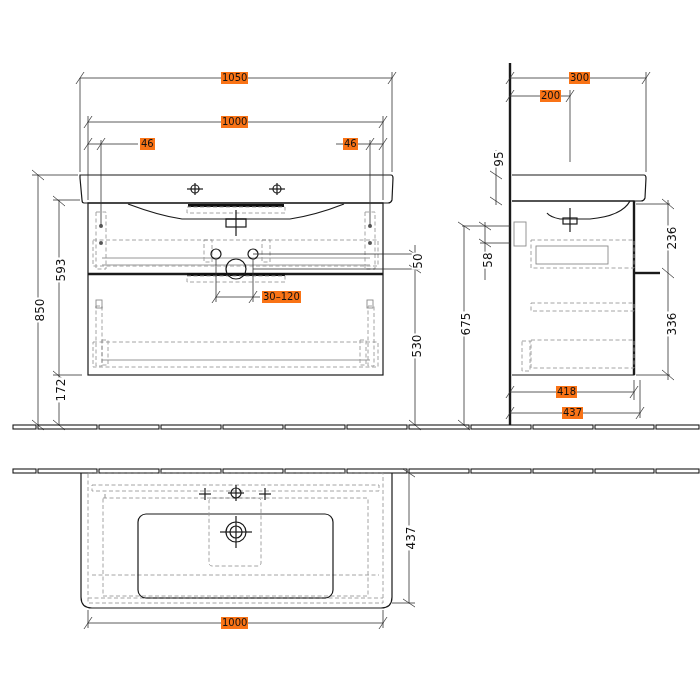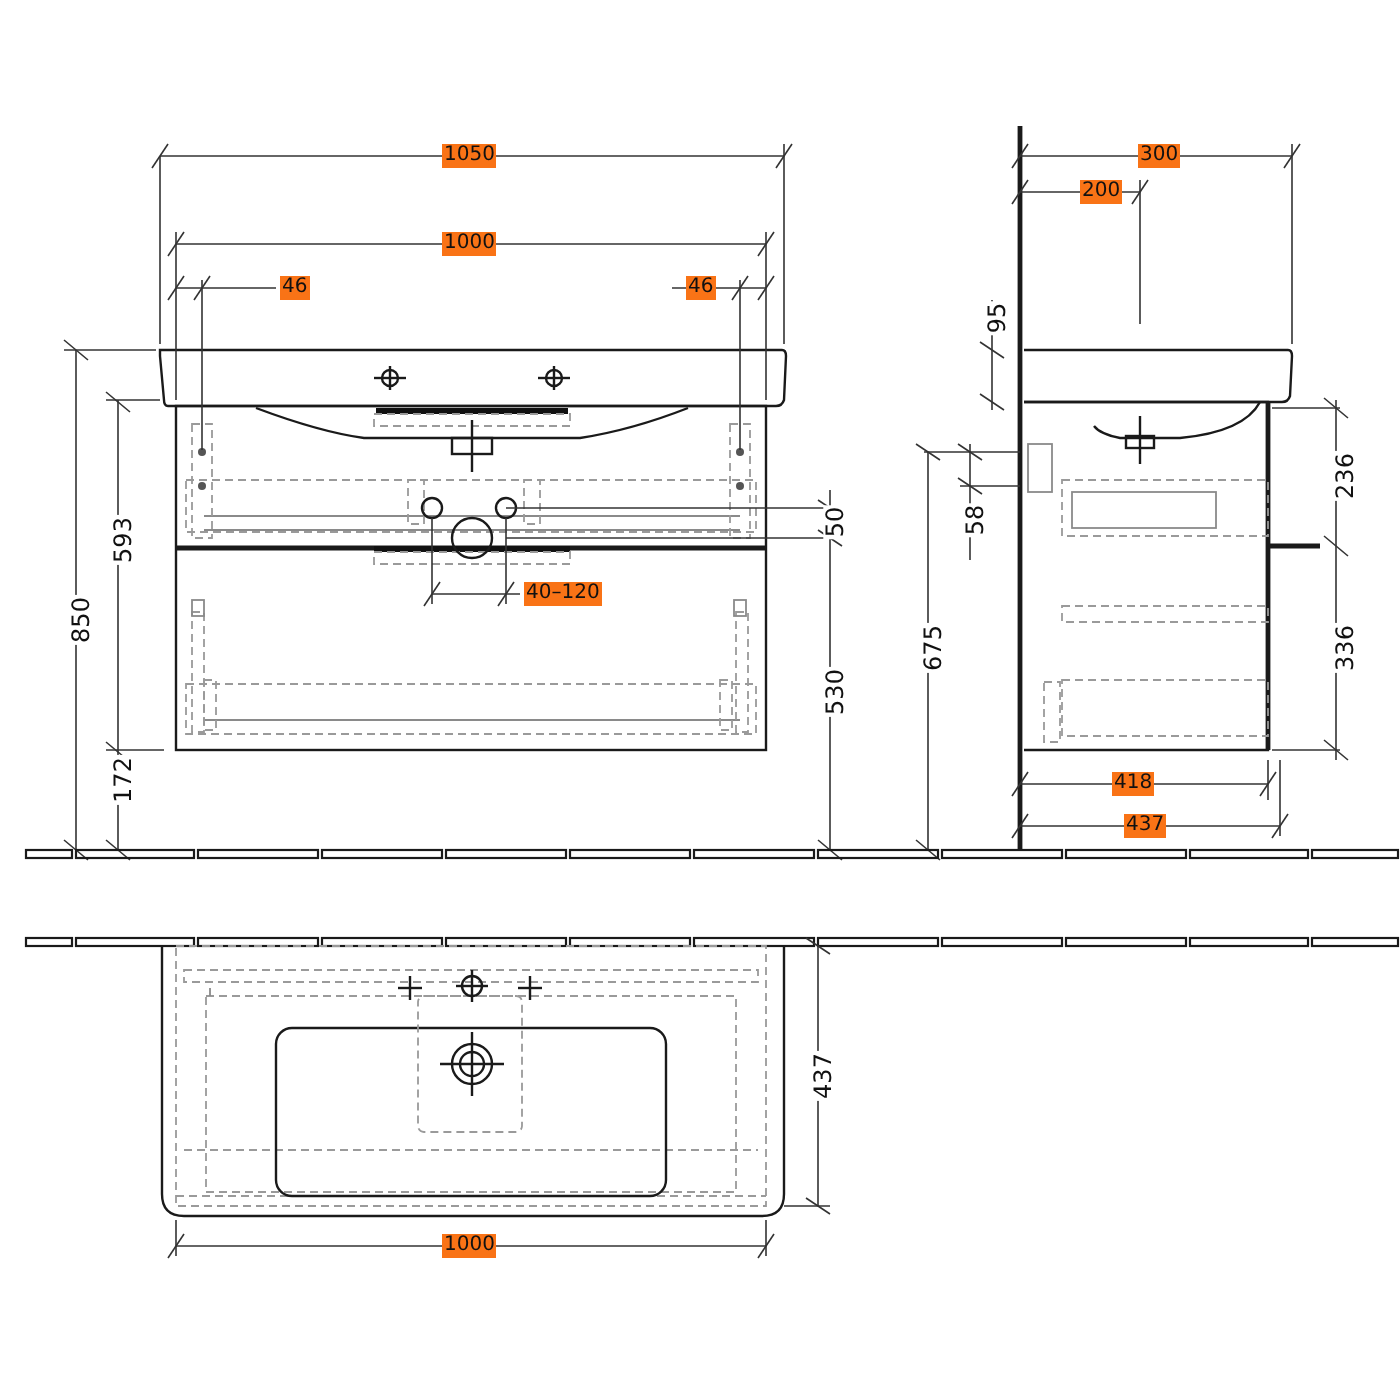--- a/index.html
+++ b/index.html
@@ -253,21 +253,21 @@
   </g>
 </svg>
 
 <div class="label" style="left:221px;top:72px;">1050</div>
 <div class="label" style="left:221px;top:116px;">1000</div>
 <div class="label" style="left:140px;top:138px;">46</div>
 <div class="label" style="left:343px;top:138px;">46</div>
 <div class="vlabel" style="left:28px;top:304px;">850</div>
 <div class="vlabel" style="left:49px;top:264px;">593</div>
 <div class="vlabel" style="left:49px;top:384px;">172</div>
-<div class="label" style="left:262px;top:291px;">40–120</div>
+<div class="label" style="left:262px;top:291px;">30–120</div>
 <div class="vlabel" style="left:409px;top:255px;">50</div>
 <div class="vlabel" style="left:405px;top:340px;">530</div>
 
 <div class="label" style="left:569px;top:72px;">300</div>
 <div class="label" style="left:530px;top:90px;margin-left:10px;">200</div>
 <div class="vlabel" style="left:490px;top:153px;">95</div>
 <div class="vlabel" style="left:479px;top:254px;">58</div>
 <div class="vlabel" style="left:454px;top:318px;">675</div>
 <div class="vlabel" style="left:660px;top:232px;">236</div>
 <div class="vlabel" style="left:660px;top:318px;">336</div>

